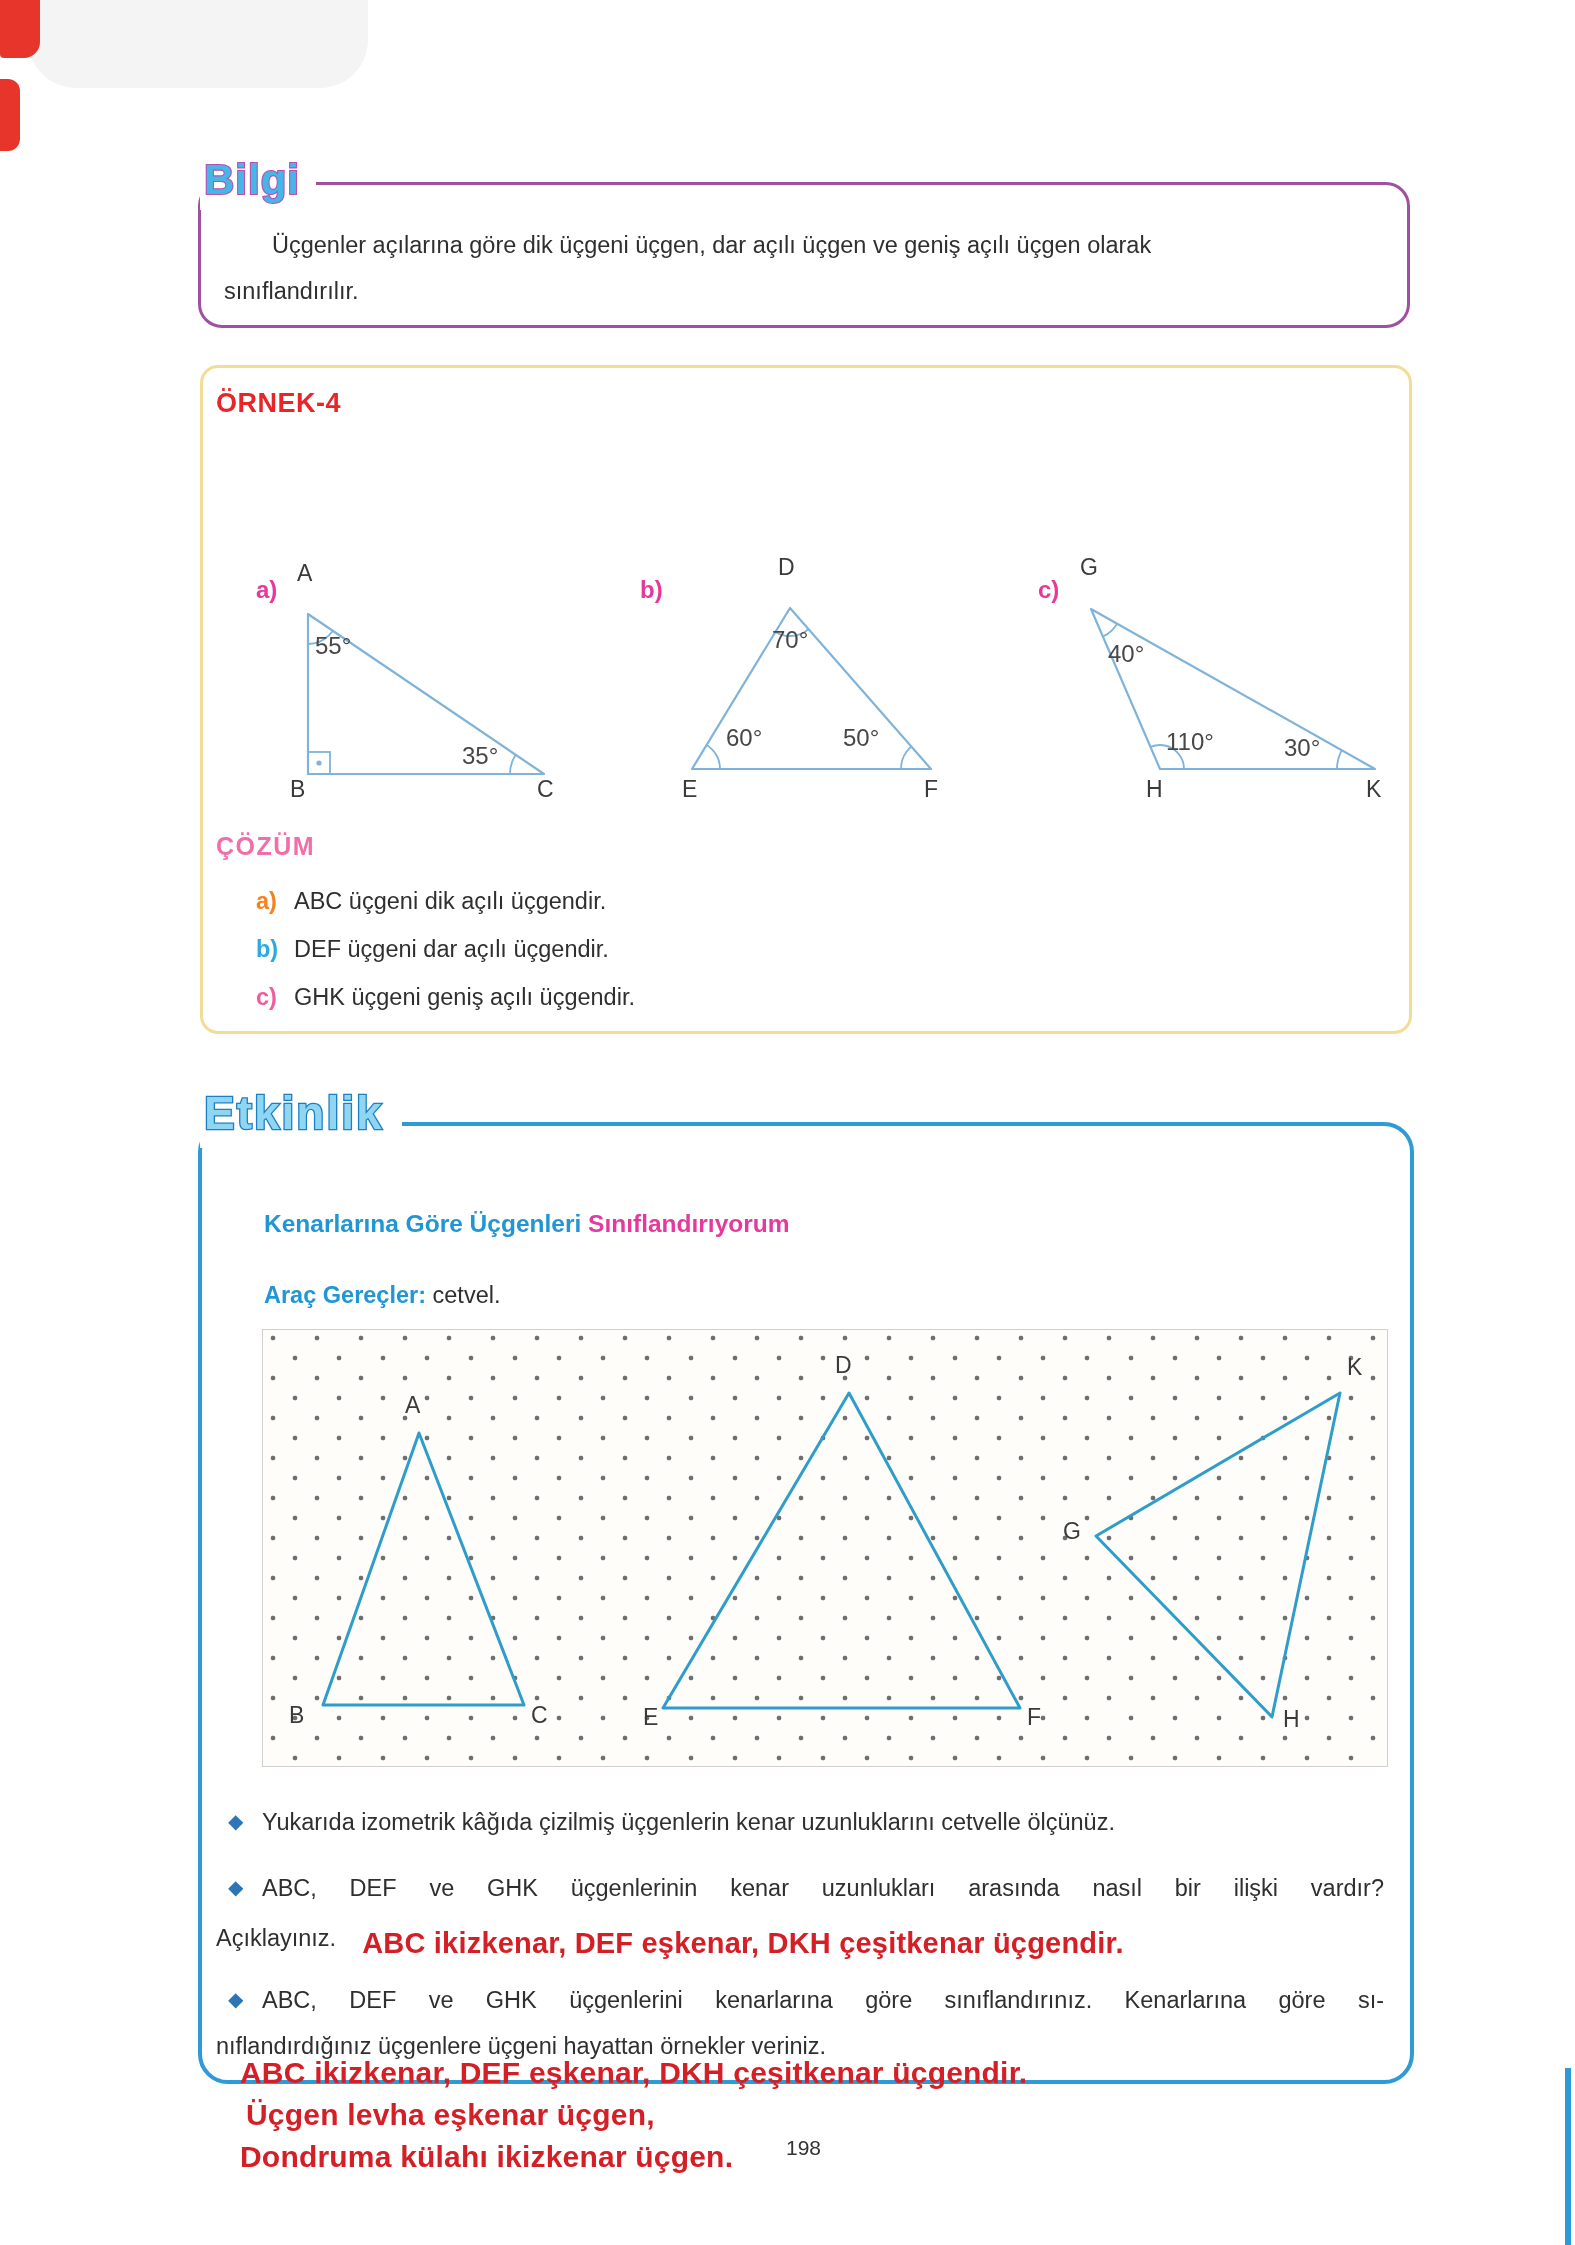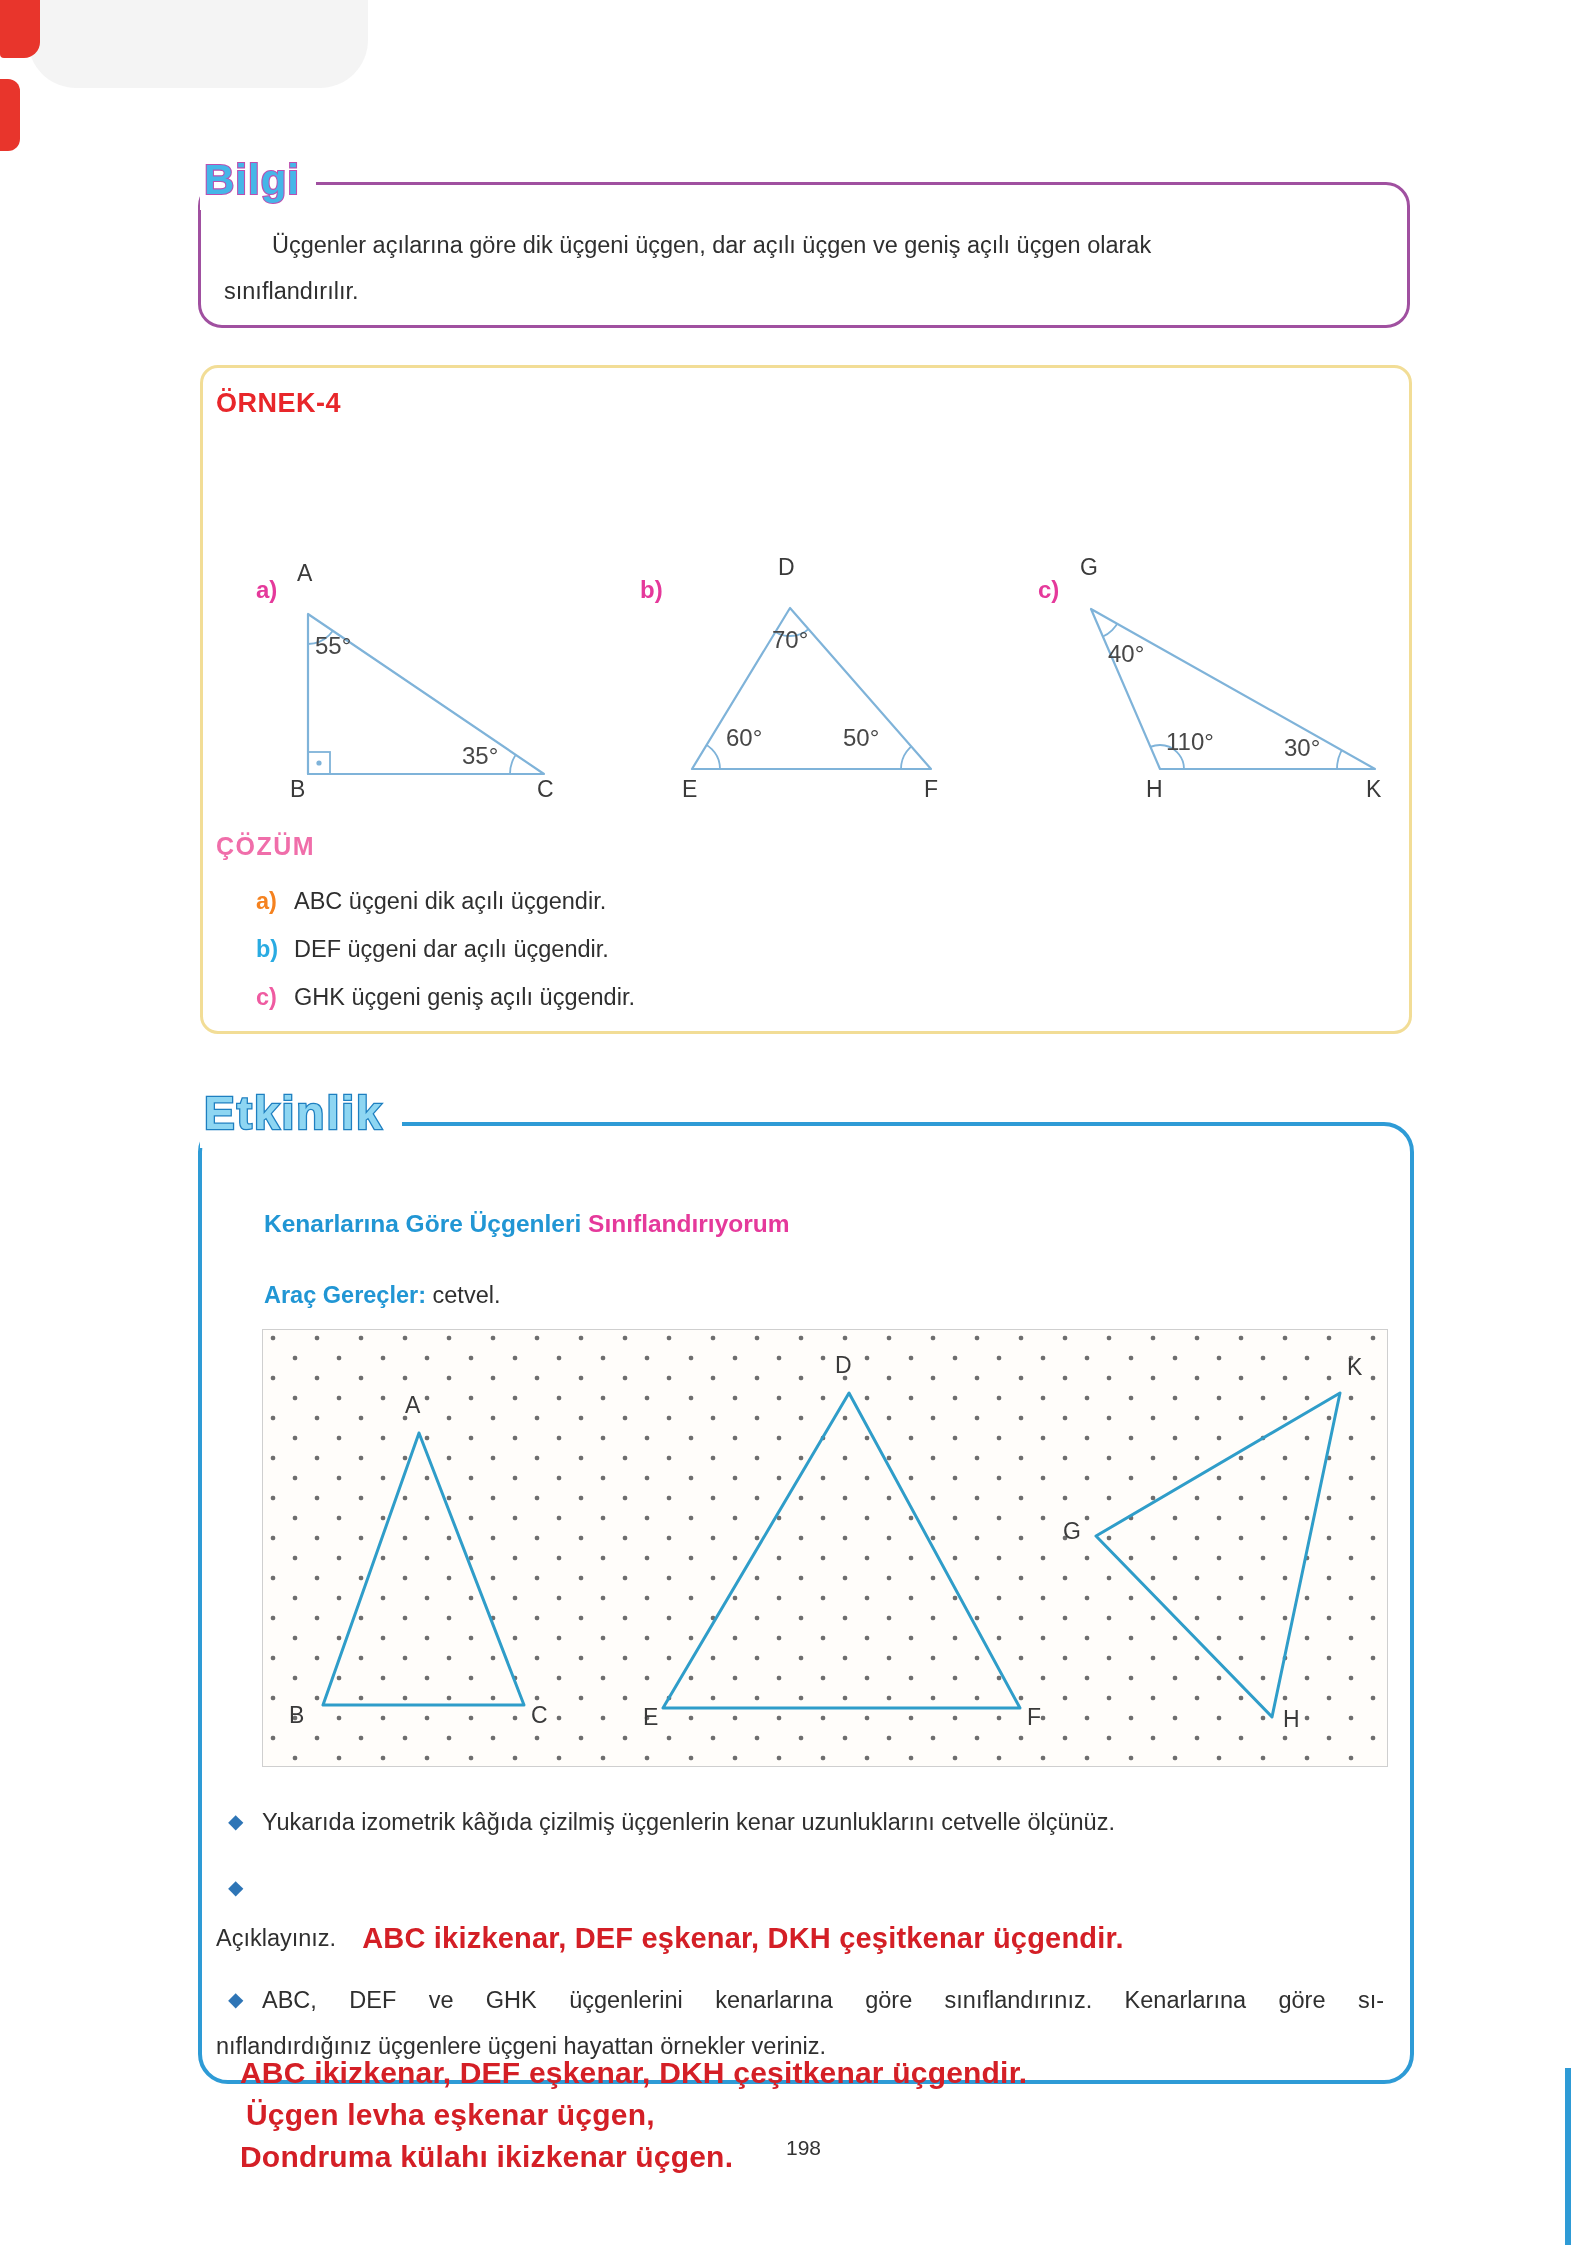--- a/index.html
+++ b/index.html
@@ -60,21 +60,21 @@
     background-size:44px 40px;
     background-position:10px 8px, 32px 28px;
   }
 
   .diamond { color:#2e75b6; font-size:20px; line-height:30px; }
   .bullet-text { font-size:23.5px; line-height:44px; color:#2f2f2f; }
 
   .hand { font-weight:700; color:#d41f26; font-size:30px; letter-spacing:.2px; white-space:nowrap; }
   .hand-inline { font-size:29px; }
   .hand-pink { color:#e5399b; }
-  .answer-row { display:flex; align-items:center; gap:26px; }
+  .answer-row { display:flex; align-items:flex-end; gap:26px; }
   .page-number { font-size:21px; color:#333; }
 
   svg { display:block; overflow:visible; }
 </style>
 </head>
 <body>
 
 <div class="page">
 
   <div class="abs scan-blob"></div>
@@ -186,20 +186,21 @@
     <span class="abs vertex" style="left:764px; top:374px;">F</span>
     <span class="abs vertex" style="left:1084px; top:24px;">K</span>
     <span class="abs vertex" style="left:800px; top:188px;">G</span>
     <span class="abs vertex" style="left:1020px; top:376px;">H</span>
   </div>
 
   <span class="abs diamond" style="left:228px; top:1806px;">◆</span>
   <div class="abs bullet-text" style="left:262px; top:1800px; width:1122px;">Yukarıda izometrik kâğıda çizilmiş üçgenlerin kenar uzunluklarını cetvelle ölçünüz.</div>
 
   <span class="abs diamond" style="left:228px; top:1872px;">◆</span>
+  <div class="abs bullet-text spread" style="left:262px; top:1866px; width:1122px;">ABC, DEF ve GHK üçgenlerinin kenar uzunlukları arasında nasıl bir ilişki vardır?</div>
   <div class="abs answer-row" style="left:216px; top:1916px;">
     <span class="bullet-text">Açıklayınız.</span>
     <span class="hand hand-inline">ABC ikizkenar, DEF eşkenar, DKH çeşitkenar üçgendir.</span>
   </div>
 
   <span class="abs diamond" style="left:228px; top:1984px;">◆</span>
   <div class="abs bullet-text spread" style="left:262px; top:1978px; width:1122px;">ABC, DEF ve GHK üçgenlerini kenarlarına göre sınıflandırınız. Kenarlarına göre sı-</div>
   <div class="abs bullet-text" style="left:216px; top:2024px; width:1170px;">nıflandırdığınız üçgenlere üçgeni hayattan örnekler veriniz.</div>
 
   <div class="abs hand" style="left:240px; top:2056px;">ABC ikizkenar, DEF eşkenar, DKH çeşitkenar üçgendir.</div>

